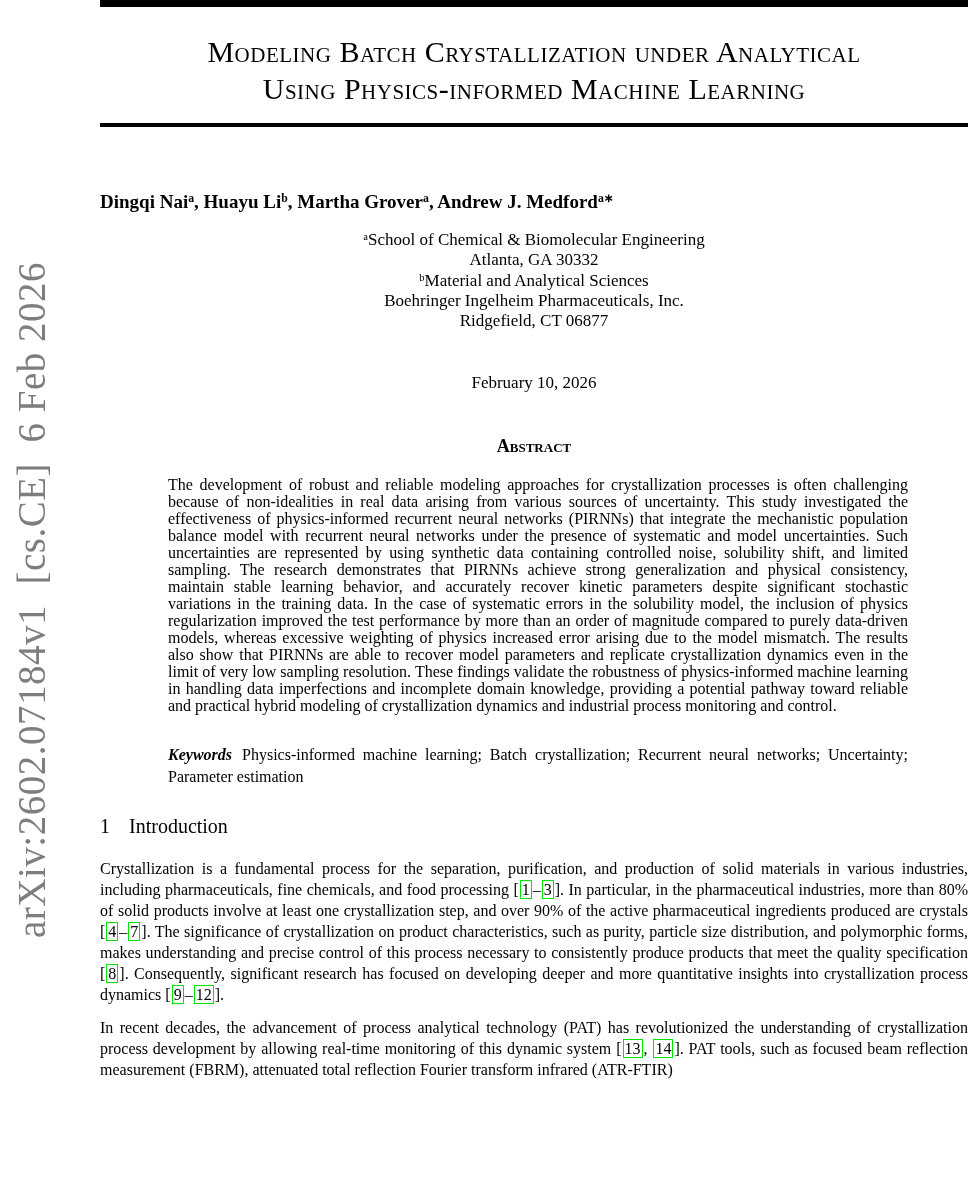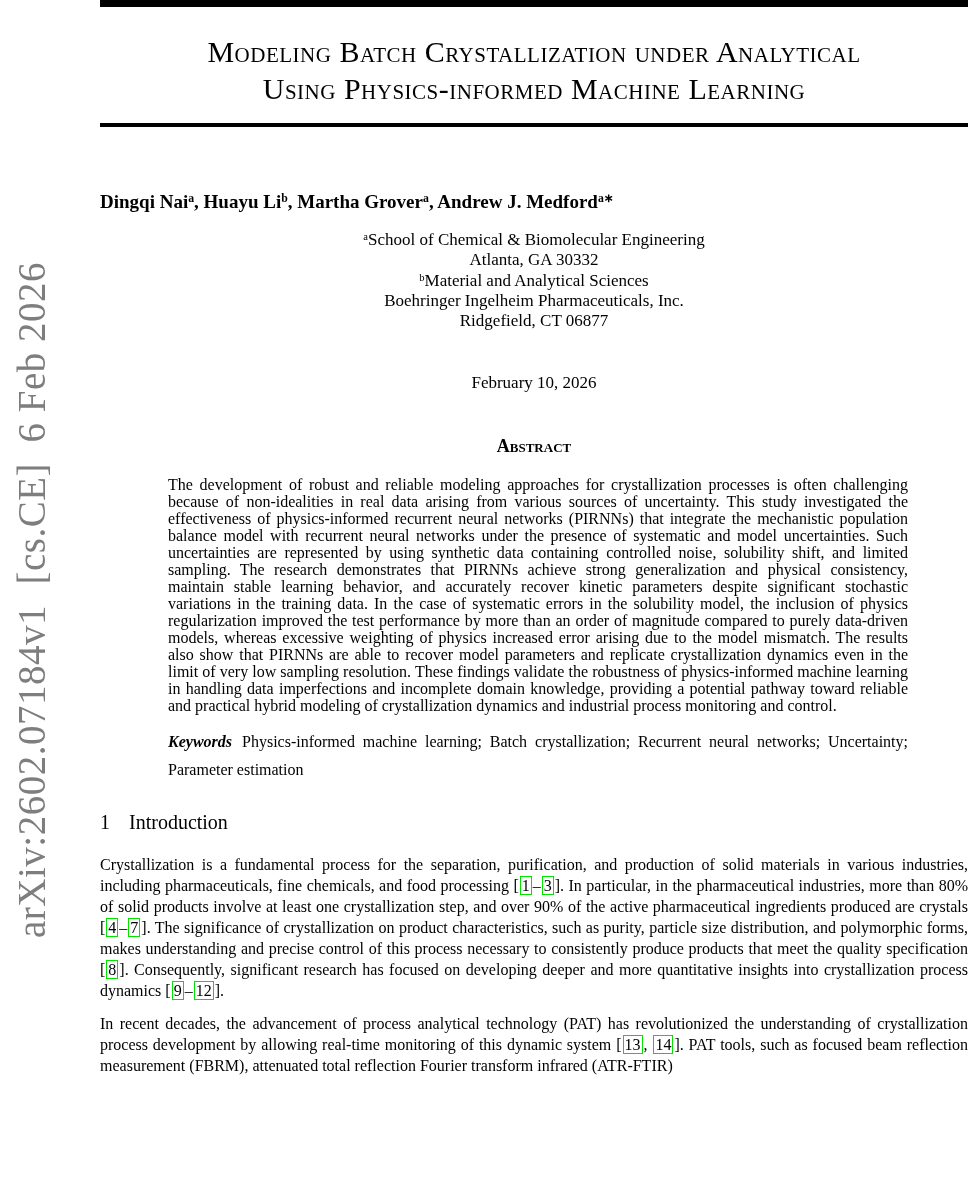--- a/index.html
+++ b/index.html
@@ -73,23 +73,23 @@
   }
 
   .abstract-body{
     margin:19px 60px 0 68px;
     font-size:16px;
     line-height:17px;
     text-align:justify;
   }
 
   .keywords{
-    margin:14px 60px 0 68px;
+    margin:30px 60px 0 68px;
     font-size:16px;
-    line-height:28px;
+    line-height:22px;
     text-align:justify;
   }
   .kw-label{font-weight:bold;font-style:italic;margin-right:10px;}
 
   .section-heading{
     margin:27px 0 0 0;
     font-size:20px;
     font-weight:normal;
   }
   .sec-num{margin-right:19px;}

